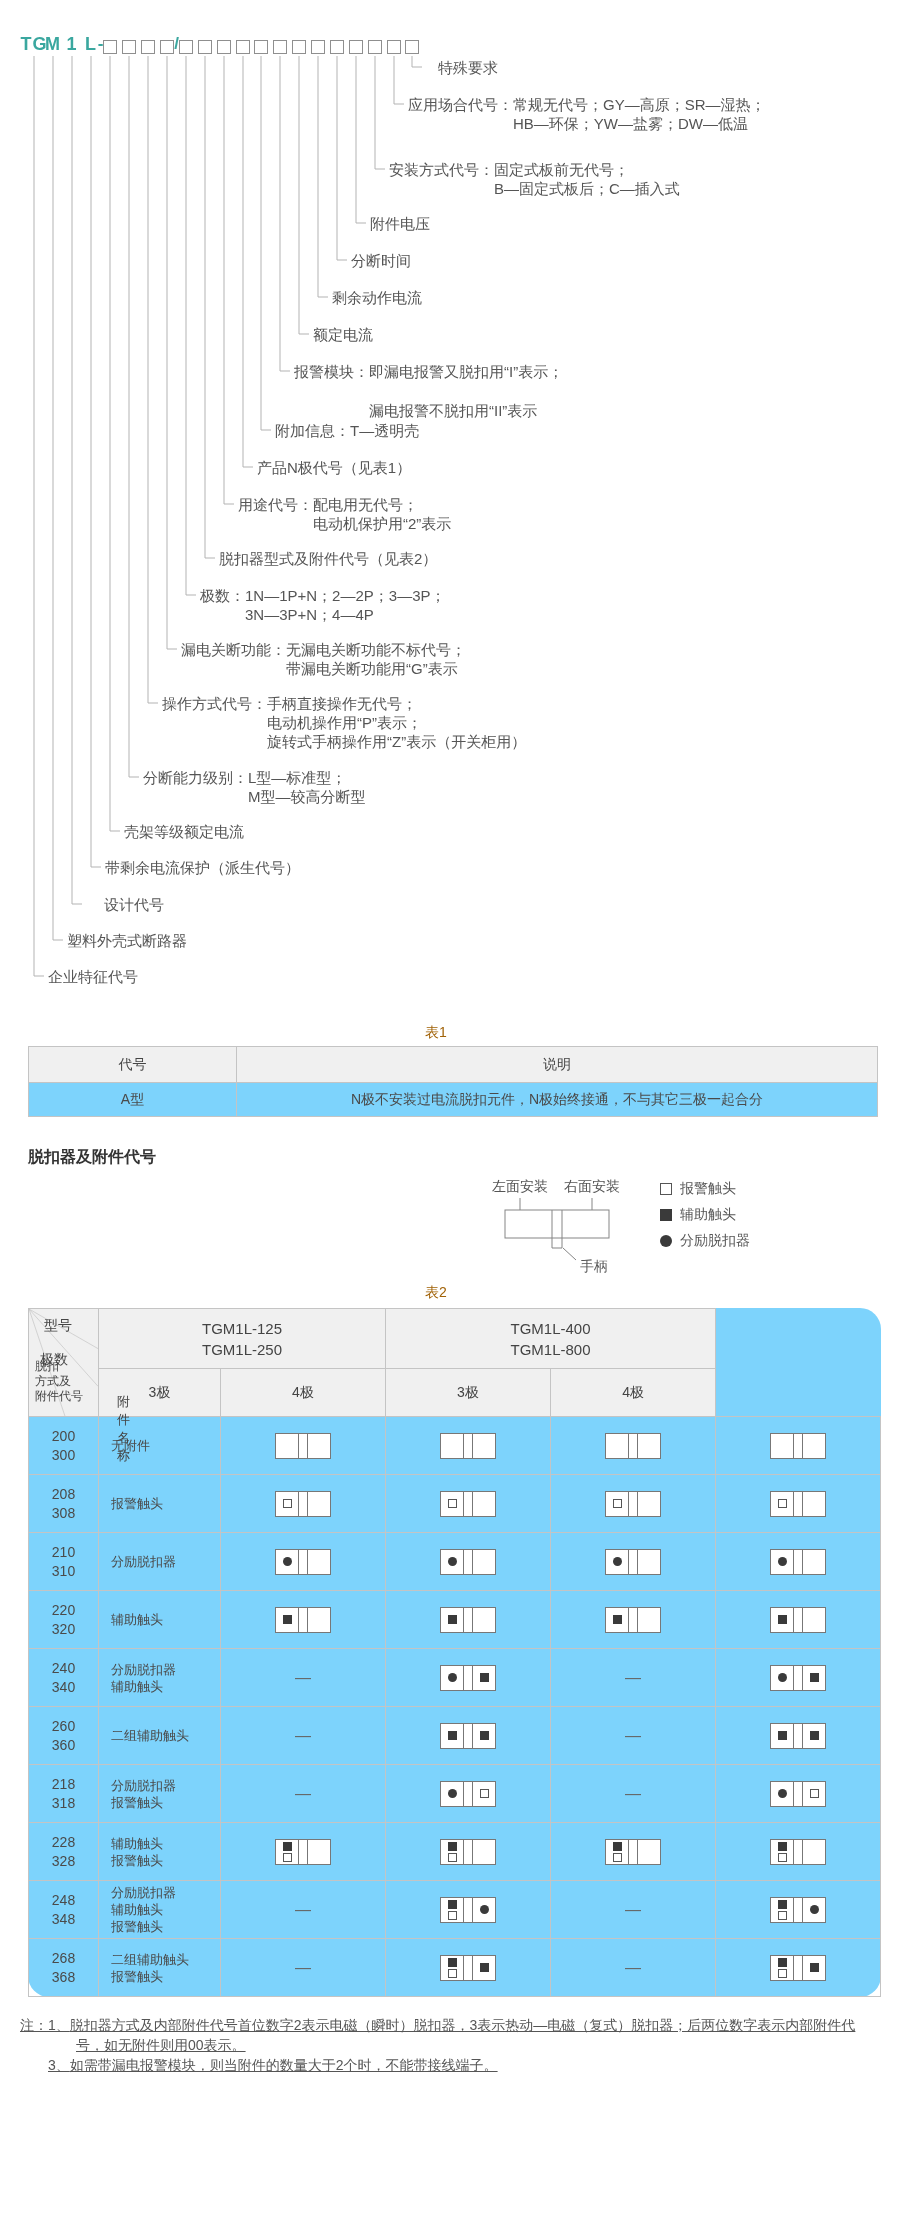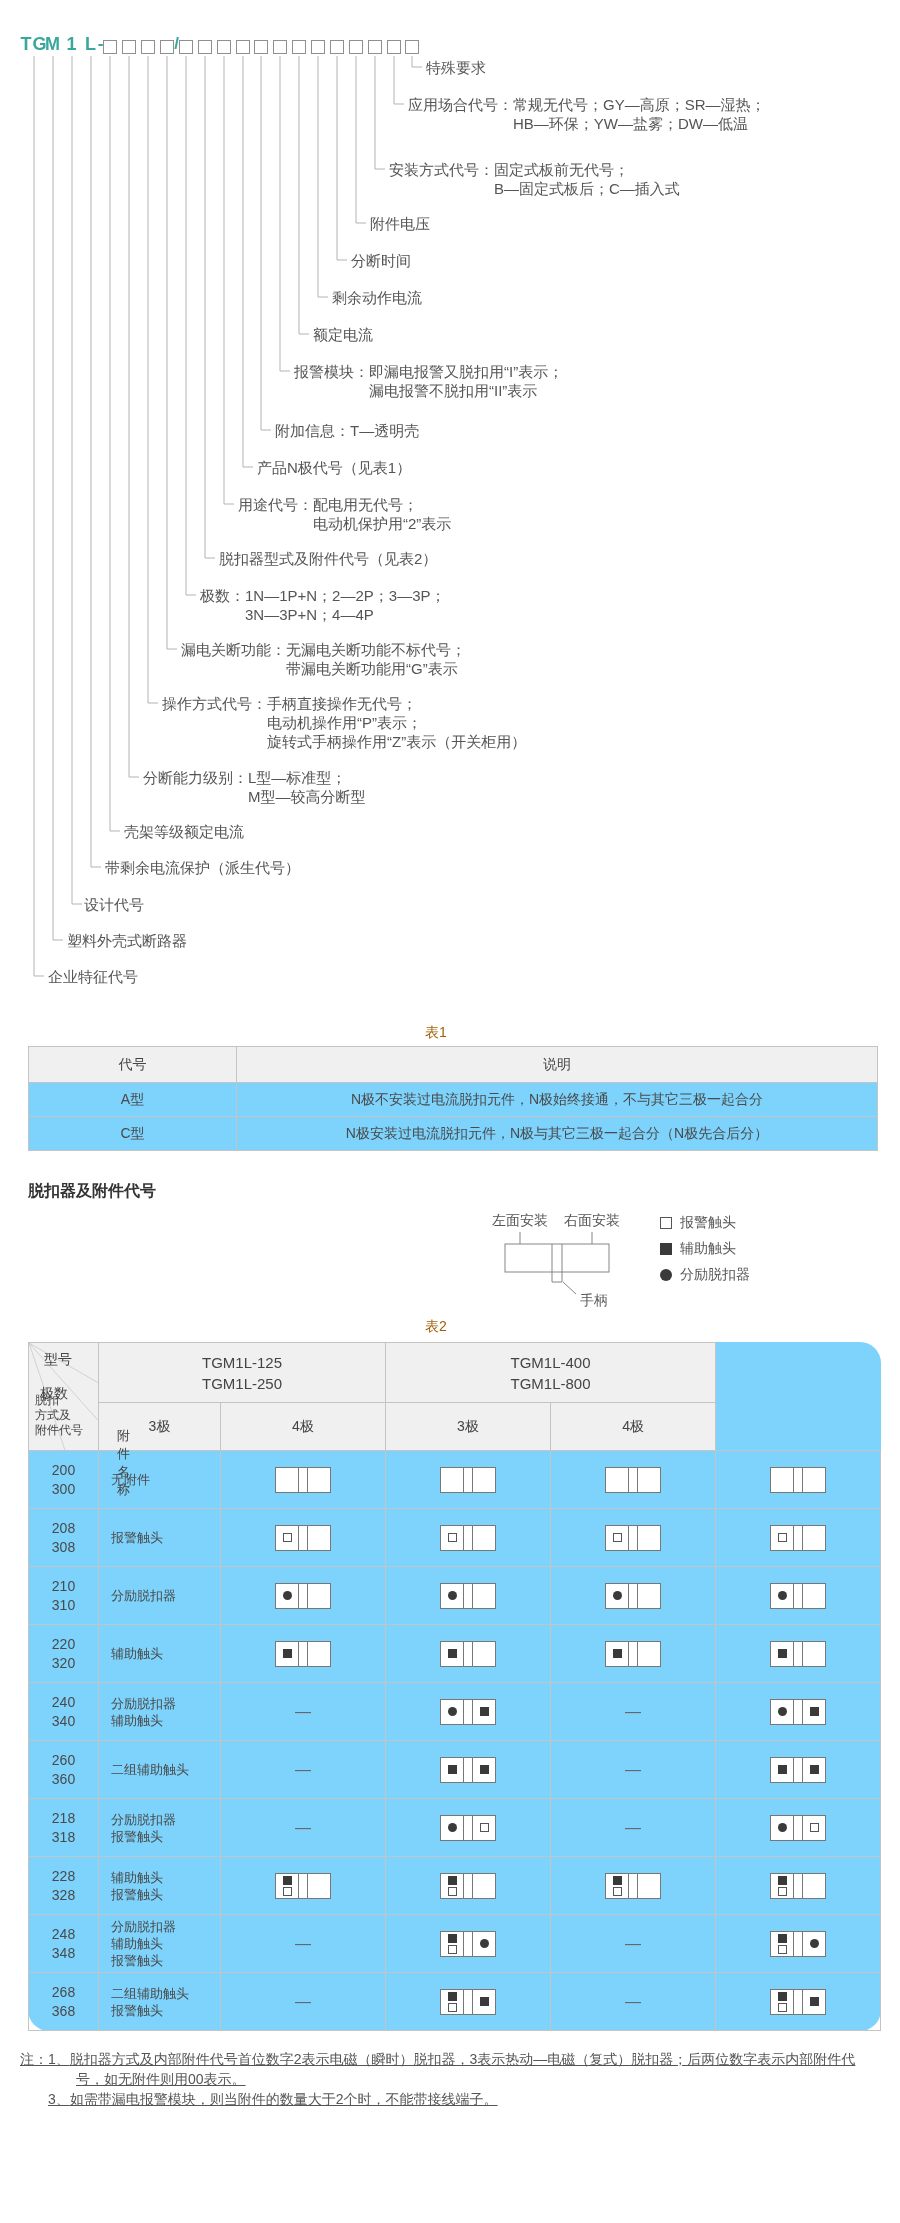--- a/index.html
+++ b/index.html
@@ -119,21 +119,21 @@
       <span class="code-box" style="left: 273px;"></span>
       <span class="code-box" style="left: 292px;"></span>
       <span class="code-box" style="left: 311px;"></span>
       <span class="code-box" style="left: 330px;"></span>
       <span class="code-box" style="left: 349px;"></span>
       <span class="code-box" style="left: 368px;"></span>
       <span class="code-box" style="left: 387px;"></span>
       <span class="code-box" style="left: 405px;"></span>
     </div>
   <div>
-      <div class="callout" style="left: 426px; top: 58px;">
+      <div class="callout" style="left: 438px; top: 58px;">
         <div>特殊要求</div>
       </div>
       <div class="callout" style="left: 408px; top: 95px;">
         <div>应用场合代号：常规无代号；GY—高原；SR—湿热；</div>
         <div style="margin-left: 105px;">HB—环保；YW—盐雾；DW—低温</div>
       </div>
       <div class="callout" style="left: 389px; top: 160px;">
         <div>安装方式代号：固定式板前无代号；</div>
         <div style="margin-left: 105px;">B—固定式板后；C—插入式</div>
       </div>
@@ -144,21 +144,21 @@
         <div>分断时间</div>
       </div>
       <div class="callout" style="left: 332px; top: 288px;">
         <div>剩余动作电流</div>
       </div>
       <div class="callout" style="left: 313px; top: 325px;">
         <div>额定电流</div>
       </div>
       <div class="callout" style="left: 294px; top: 362px;">
         <div>报警模块：即漏电报警又脱扣用“I”表示；</div>
-        <div style="margin-left: 75px;">漏电报警不脱扣用“II”表示</div>
+        <div style="margin-left: 75px; margin-top: 20px;">漏电报警不脱扣用“II”表示</div>
       </div>
       <div class="callout" style="left: 275px; top: 421px;">
         <div>附加信息：T—透明壳</div>
       </div>
       <div class="callout" style="left: 257px; top: 458px;">
         <div>产品N极代号（见表1）</div>
       </div>
       <div class="callout" style="left: 238px; top: 495px;">
         <div>用途代号：配电用无代号；</div>
         <div style="margin-left: 75px;">电动机保护用“2”表示</div>
@@ -182,21 +182,21 @@
       <div class="callout" style="left: 143px; top: 768px;">
         <div>分断能力级别：L型—标准型；</div>
         <div style="margin-left: 105px;">M型—较高分断型</div>
       </div>
       <div class="callout" style="left: 124px; top: 822px;">
         <div>壳架等级额定电流</div>
       </div>
       <div class="callout" style="left: 105px; top: 858px;">
         <div>带剩余电流保护（派生代号）</div>
       </div>
-      <div class="callout" style="left: 84px; top: 895px;">
+      <div class="callout" style="left: 104px; top: 895px;">
         <div>设计代号</div>
       </div>
       <div class="callout" style="left: 67px; top: 931px;">
         <div>塑料外壳式断路器</div>
       </div>
       <div class="callout" style="left: 48px; top: 967px;">
         <div>企业特征代号</div>
       </div>
     </div>
 </div>
@@ -210,24 +210,20 @@
   <thead>
     <tr>
       <th>代号</th>
       <th>说明</th>
     </tr>
   </thead>
   <tbody id="t1-body">
       <tr>
         <td>A型</td>
         <td>N极不安装过电流脱扣元件，N极始终接通，不与其它三极一起合分</td>
-      </tr>
-      <tr>
-        <td>C型</td>
-        <td>N极安装过电流脱扣元件，N极与其它三极一起合分（N极先合后分）</td>
       </tr>
     </tbody>
 </table>
 
 <div class="section-title">脱扣器及附件代号</div>
 
 <div class="trip-diagram">
   <svg id="mount-svg" width="900" height="104">
     <line x1="520" y1="20" x2="520" y2="32"></line>
     <line x1="592" y1="20" x2="592" y2="32"></line>

